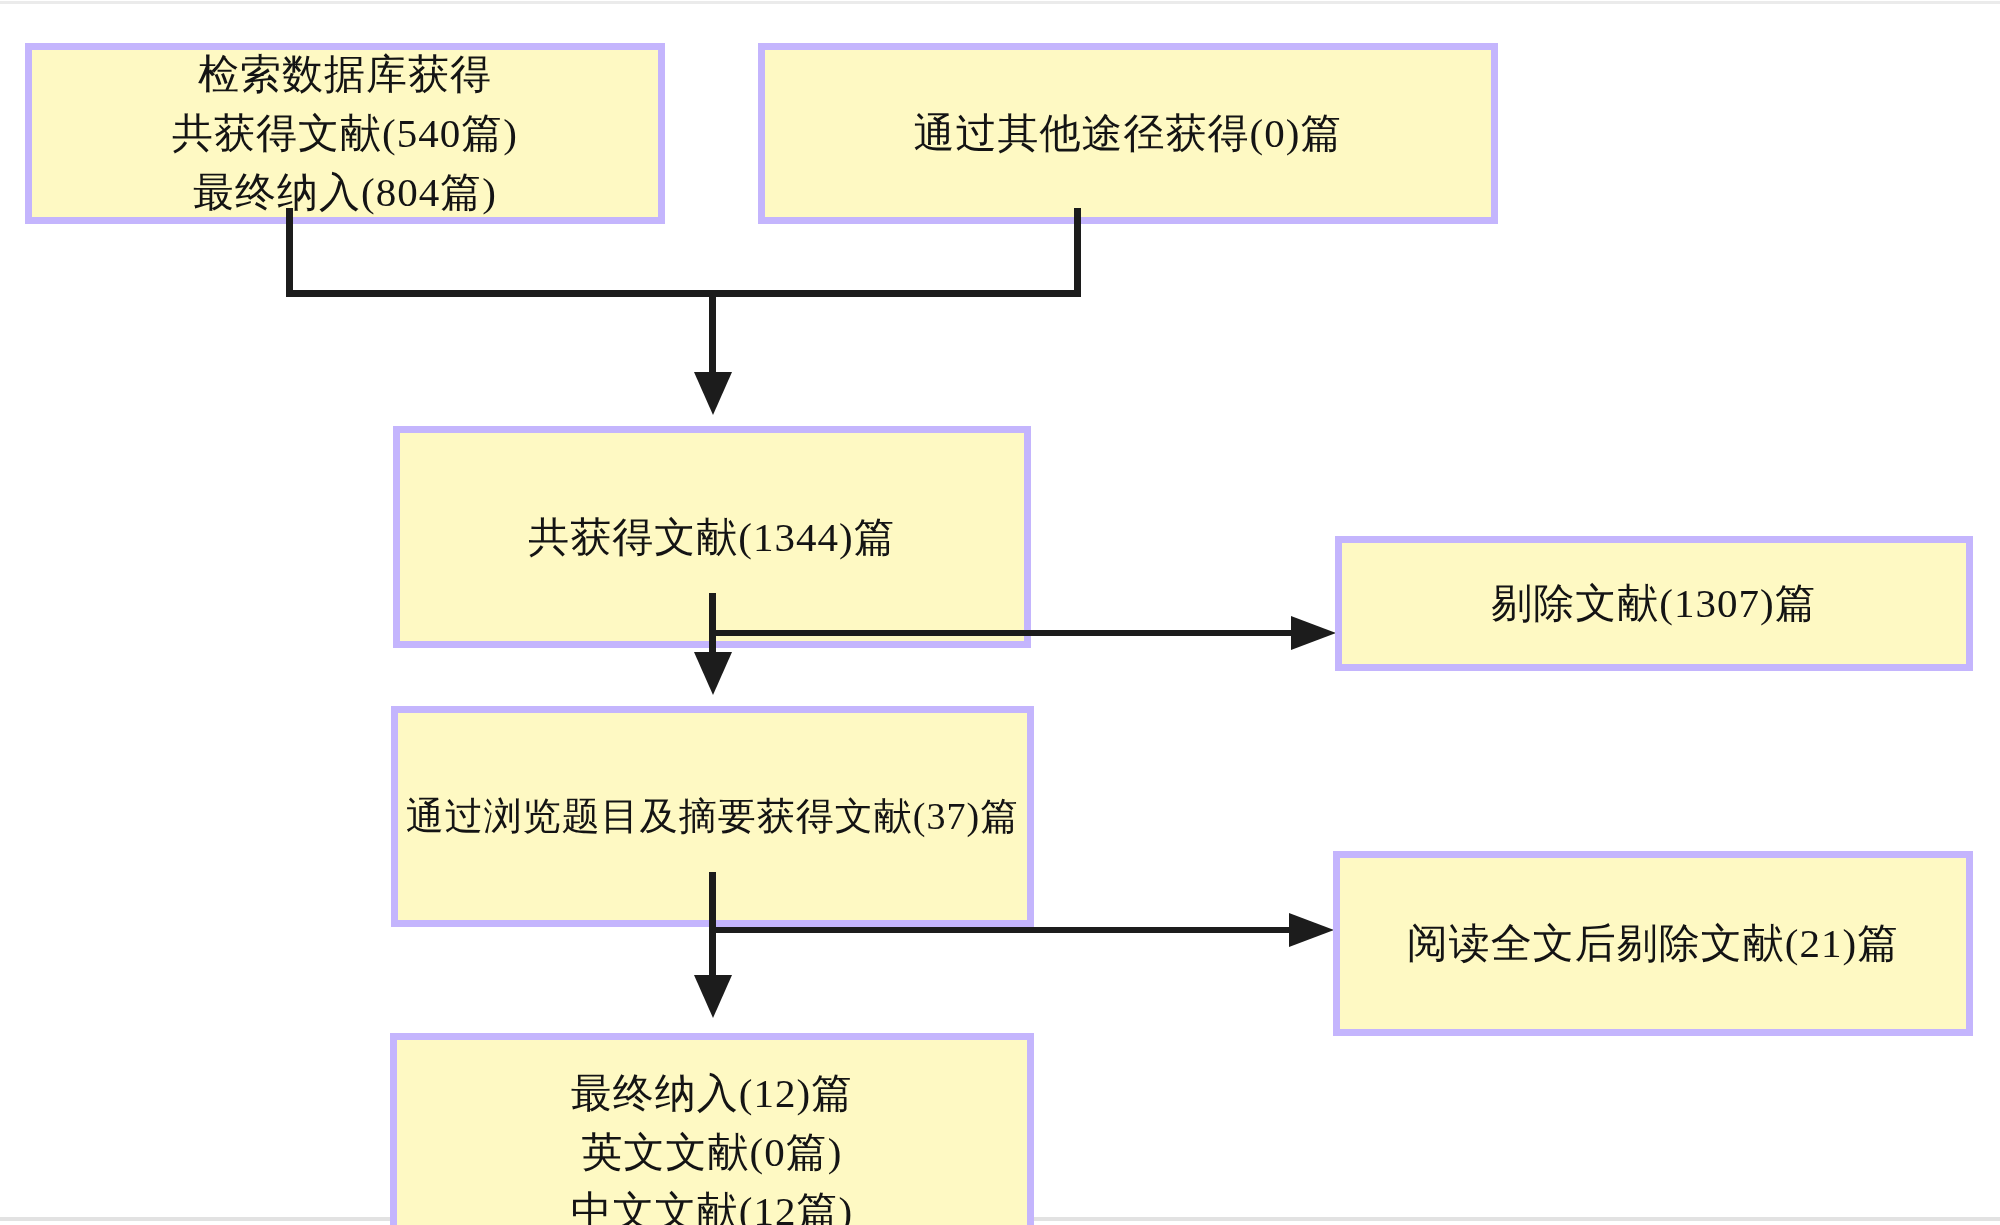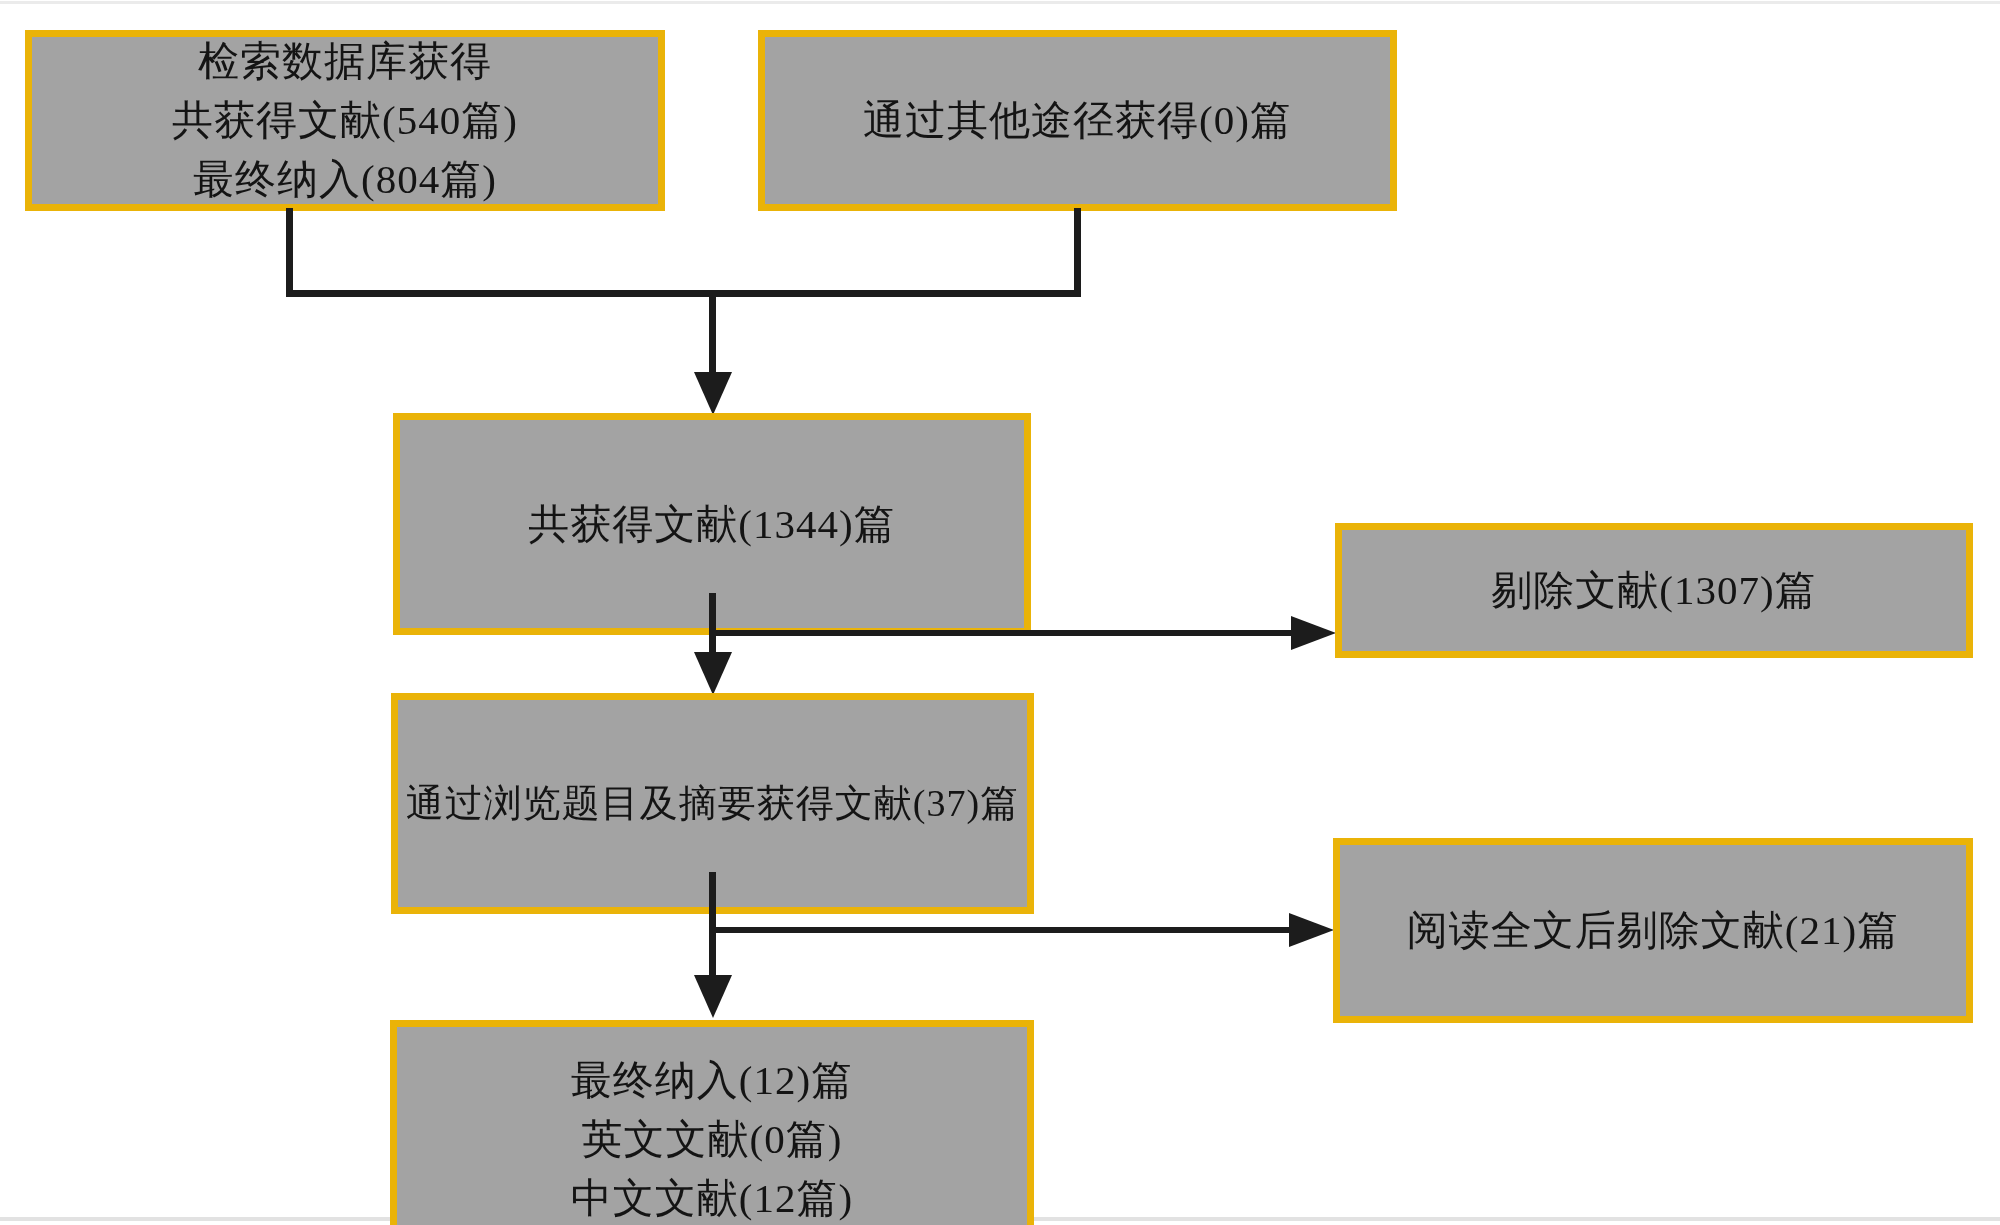--- a/index.html
+++ b/index.html
@@ -12,27 +12,28 @@
     width: 2000px;
     height: 1225px;
     background: #ffffff;
     overflow: hidden;
     font-family: "Liberation Serif", "DejaVu Serif", serif;
     color: #141414;
   }
   .flow-box {
     position: absolute;
     box-sizing: border-box;
-    border: 7px solid #eab308;
-    background: #a3a3a3;
+    border: 7px solid #c4b5fd;
+    background: #fef9c3;
     display: flex;
     flex-direction: column;
     align-items: center;
     justify-content: center;
     text-align: center;
+    margin-top: 13px;
   }
   .flow-box .line {
     font-size: 41px;
     line-height: 59px;
     white-space: nowrap;
     letter-spacing: 1px;
   }
   .flow-box.tight .line {
     font-size: 38px;
   }
@@ -71,21 +72,21 @@
 
   <div class="hairline top"></div>
   <div class="hairline bottom"></div>
 
   <div class="flow-box" style="left:25px; top:30px; width:640px; height:181px;">
     <div class="line">检索数据库获得</div>
     <div class="line">共获得文献(540篇)</div>
     <div class="line">最终纳入(804篇)</div>
   </div>
 
-  <div class="flow-box" style="left:758px; top:30px; width:639px; height:181px;">
+  <div class="flow-box" style="left:758px; top:30px; width:740px; height:181px;">
     <div class="line">通过其他途径获得(0)篇</div>
   </div>
 
   <div class="conn" style="left:286px; top:208px; width:7px; height:89px;"></div>
   <div class="conn" style="left:1074px; top:208px; width:7px; height:89px;"></div>
   <div class="conn" style="left:286px; top:290px; width:795px; height:7px;"></div>
 
   <div class="conn" style="left:709px; top:290px; width:7px; height:86px;"></div>
   <div class="arrowhead-down" style="left:694px; top:372px;"></div>
 

